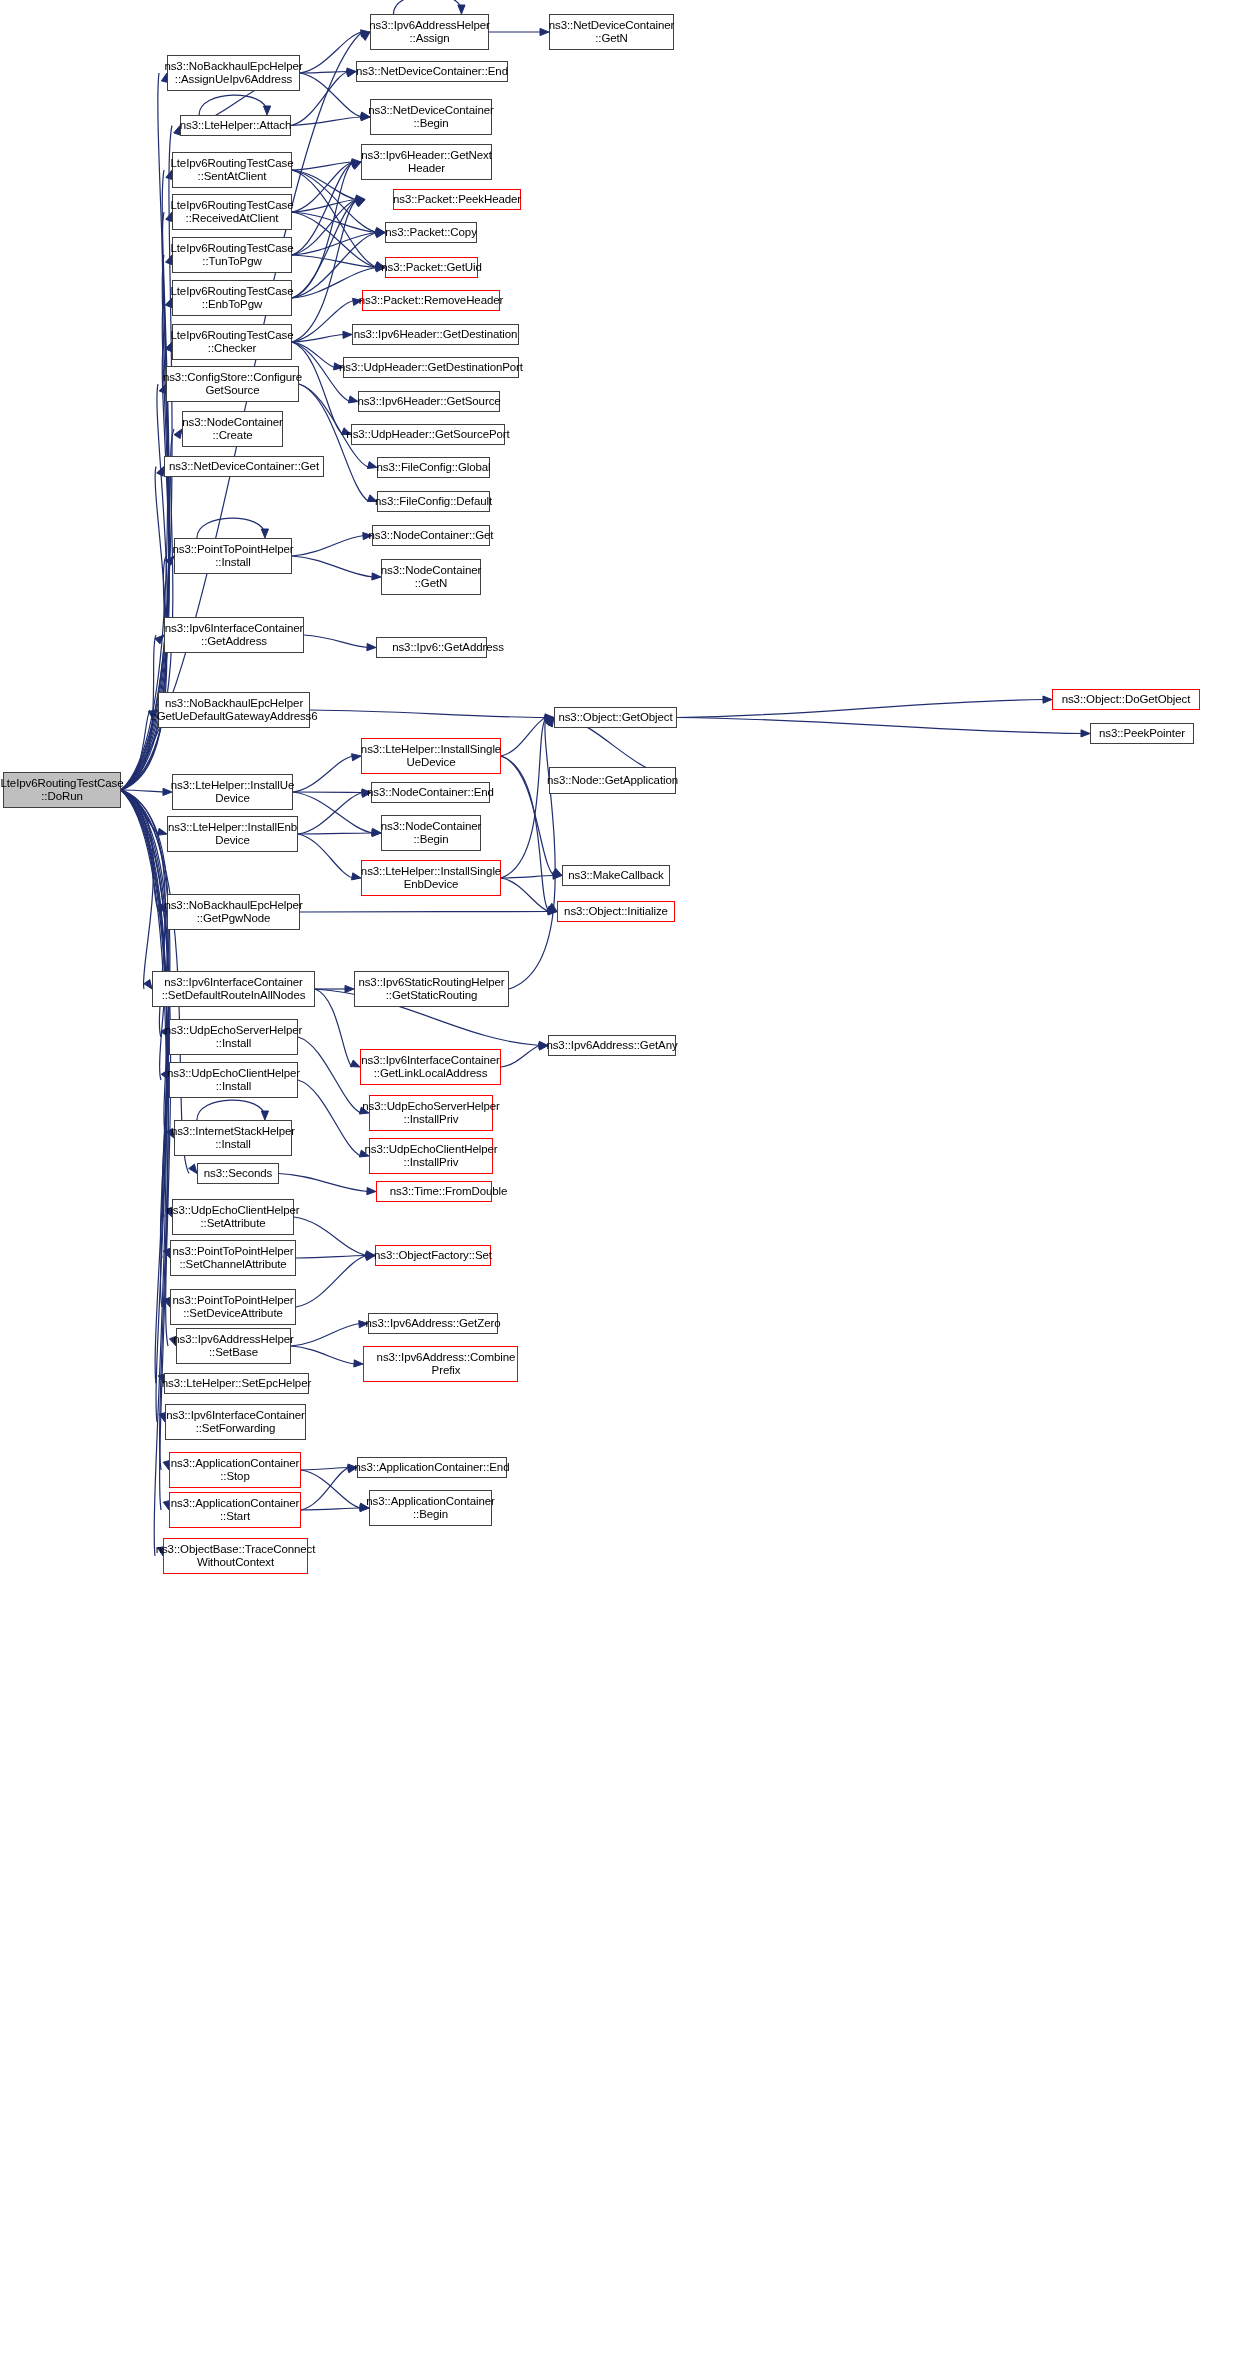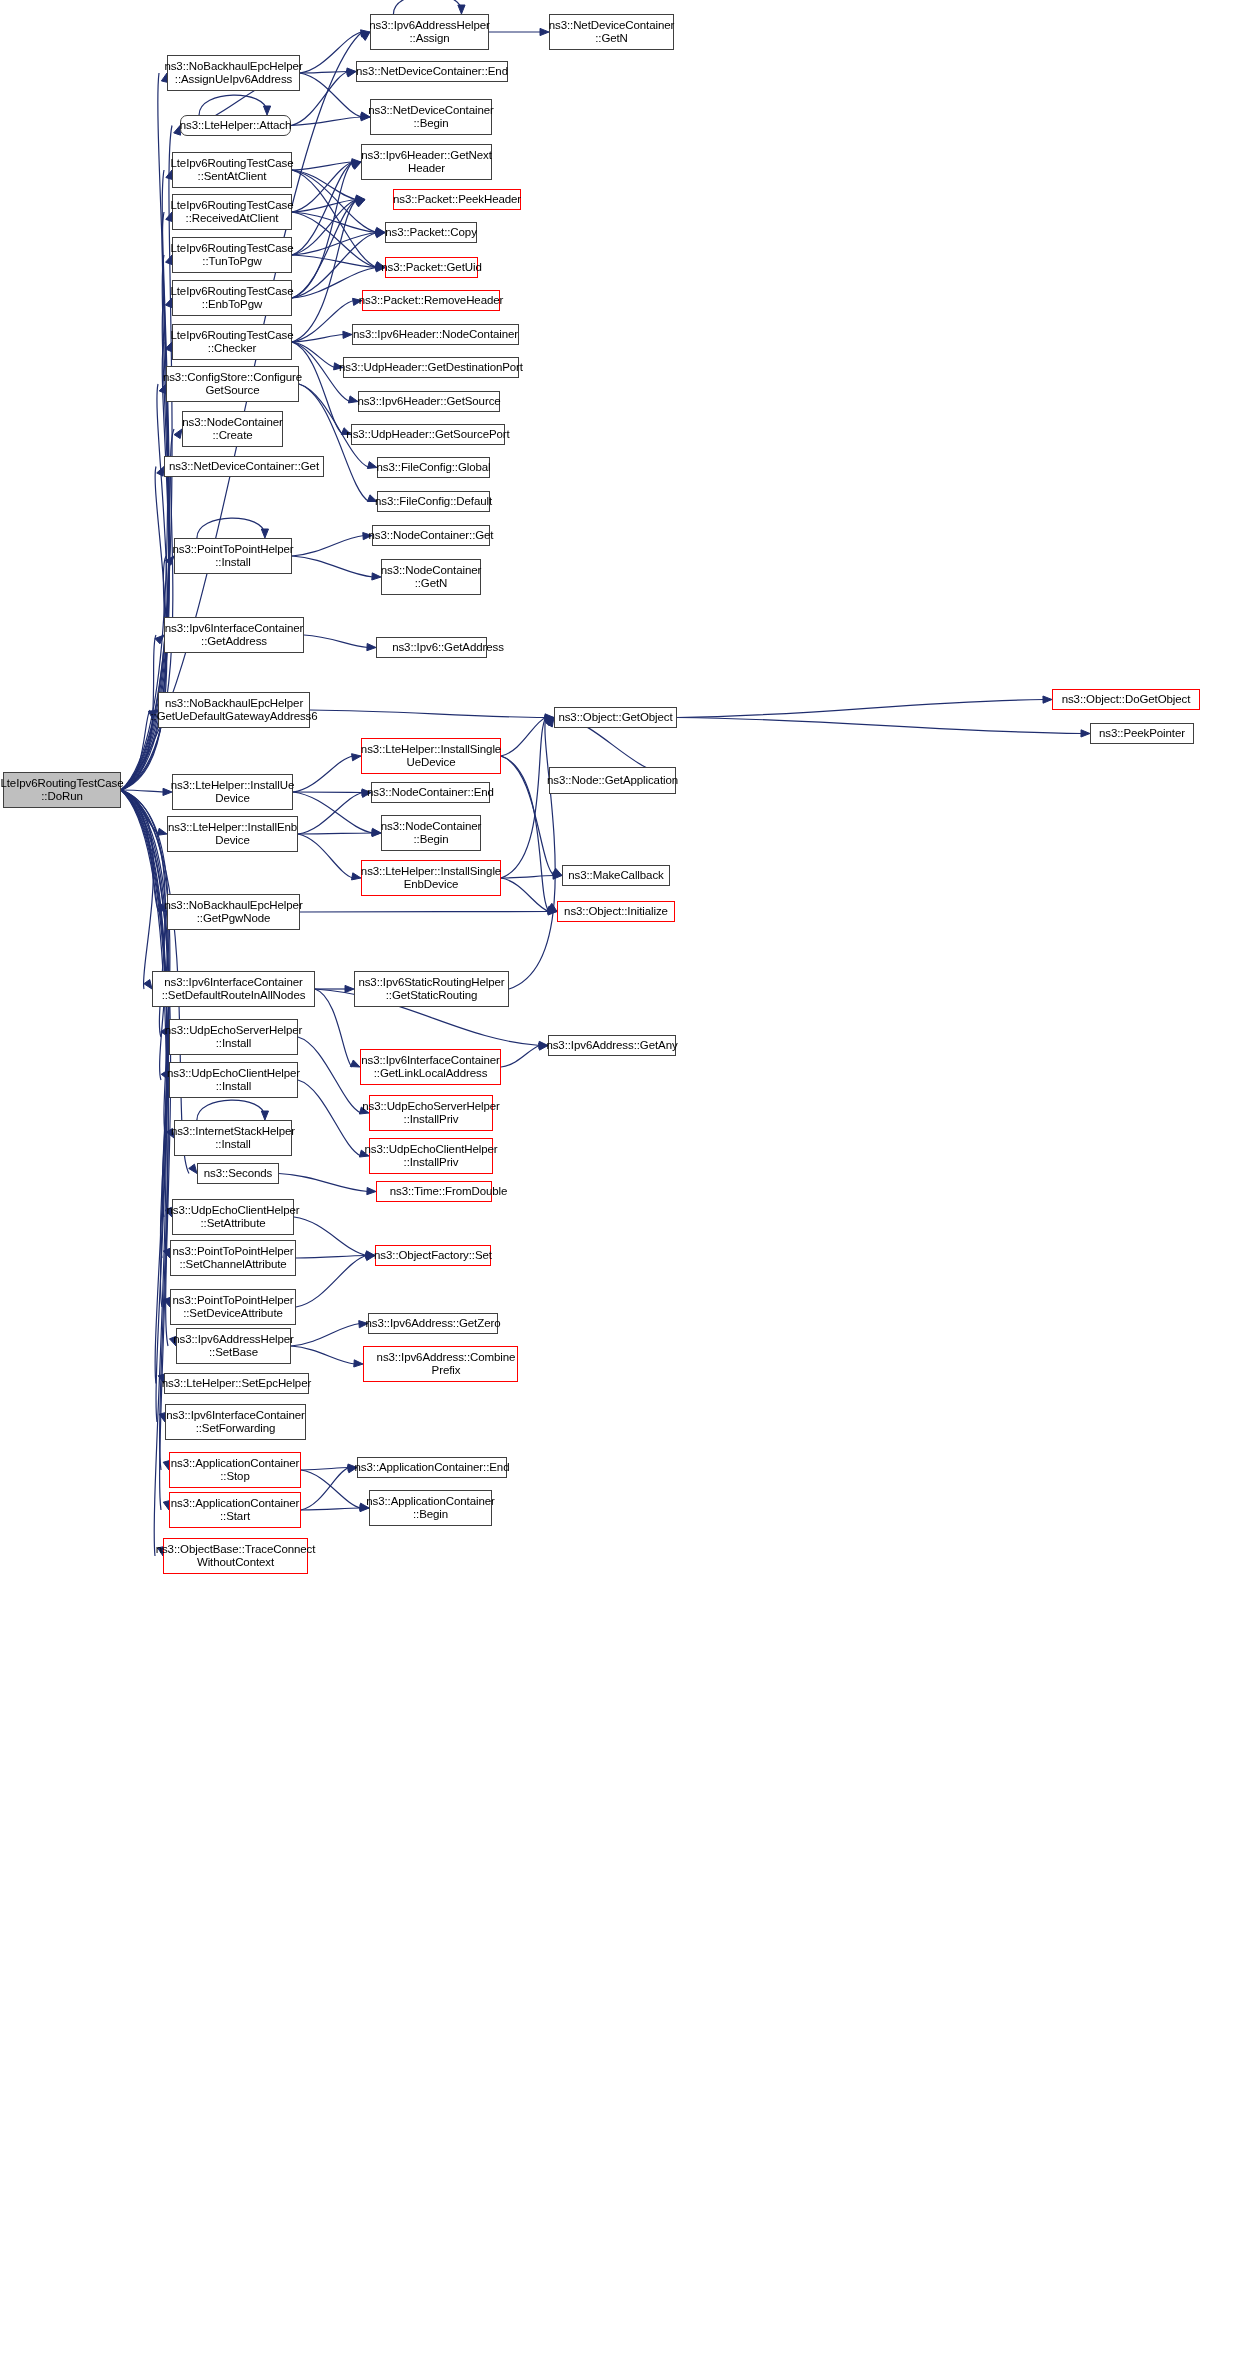--- a/index.html
+++ b/index.html
@@ -234,38 +234,38 @@
 ::DoRun</div>
       <div class="node" style="left: 370px; top: 14px; width: 119px; height: 36px;">ns3::Ipv6AddressHelper
 ::Assign</div>
       <div class="node" style="left: 549px; top: 14px; width: 125px; height: 36px;">ns3::NetDeviceContainer
 ::GetN</div>
       <div class="node" style="left: 167px; top: 55px; width: 133px; height: 36px;">ns3::NoBackhaulEpcHelper
 ::AssignUeIpv6Address</div>
       <div class="node" style="left: 356px; top: 61px; width: 152px; height: 21px;">ns3::NetDeviceContainer::End</div>
       <div class="node" style="left: 370px; top: 99px; width: 122px; height: 36px;">ns3::NetDeviceContainer
 ::Begin</div>
-      <div class="node" style="left: 180px; top: 115px; width: 111px; height: 21px; border-radius: 7px;">ns3::LteHelper::Attach</div>
+      <div class="node" style="left: 180px; top: 115px; width: 111px; height: 21px;">ns3::LteHelper::Attach</div>
       <div class="node" style="left: 172px; top: 152px; width: 120px; height: 36px;">LteIpv6RoutingTestCase
 ::SentAtClient</div>
       <div class="node" style="left: 361px; top: 144px; width: 131px; height: 36px;">ns3::Ipv6Header::GetNext
 Header</div>
       <div class="node red" style="left: 365px; top: 189px; width: 128px; height: 21px; margin-left: 28px;">ns3::Packet::PeekHeader</div>
       <div class="node" style="left: 172px; top: 194px; width: 120px; height: 36px;">LteIpv6RoutingTestCase
 ::ReceivedAtClient</div>
       <div class="node" style="left: 385px; top: 222px; width: 92px; height: 21px;">ns3::Packet::Copy</div>
       <div class="node" style="left: 172px; top: 237px; width: 120px; height: 36px;">LteIpv6RoutingTestCase
 ::TunToPgw</div>
       <div class="node red" style="left: 385px; top: 257px; width: 93px; height: 21px;">ns3::Packet::GetUid</div>
       <div class="node" style="left: 172px; top: 280px; width: 120px; height: 36px;">LteIpv6RoutingTestCase
 ::EnbToPgw</div>
       <div class="node red" style="left: 362px; top: 290px; width: 138px; height: 21px;">ns3::Packet::RemoveHeader</div>
       <div class="node" style="left: 172px; top: 324px; width: 120px; height: 36px;">LteIpv6RoutingTestCase
 ::Checker</div>
-      <div class="node" style="left: 352px; top: 324px; width: 167px; height: 21px;">ns3::Ipv6Header::NodeContainer</div>
+      <div class="node" style="left: 352px; top: 324px; width: 167px; height: 21px;">ns3::Ipv6Header::GetDestination</div>
       <div class="node" style="left: 343px; top: 357px; width: 176px; height: 21px;">ns3::UdpHeader::GetDestinationPort</div>
       <div class="node" style="left: 166px; top: 366px; width: 133px; height: 36px;">ns3::ConfigStore::Configure
 GetSource</div>
       <div class="node" style="left: 358px; top: 391px; width: 142px; height: 21px;">ns3::Ipv6Header::GetSource</div>
       <div class="node" style="left: 182px; top: 411px; width: 101px; height: 36px;">ns3::NodeContainer
 ::Create</div>
       <div class="node" style="left: 351px; top: 424px; width: 154px; height: 21px;">ns3::UdpHeader::GetSourcePort</div>
       <div class="node" style="left: 164px; top: 456px; width: 160px; height: 21px;">ns3::NetDeviceContainer::Get</div>
       <div class="node" style="left: 377px; top: 457px; width: 113px; height: 21px;">ns3::FileConfig::Global</div>
       <div class="node" style="left: 377px; top: 491px; width: 113px; height: 21px;">ns3::FileConfig::Default</div>

